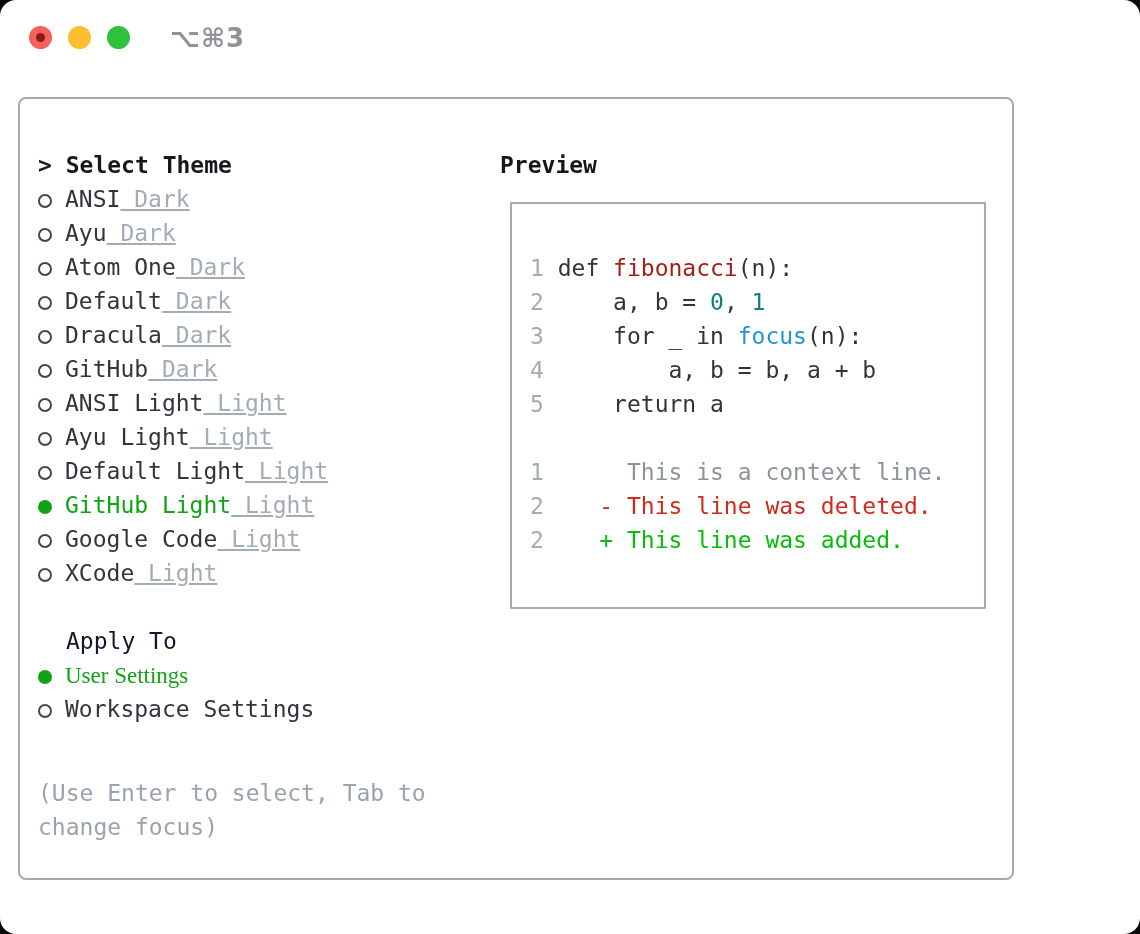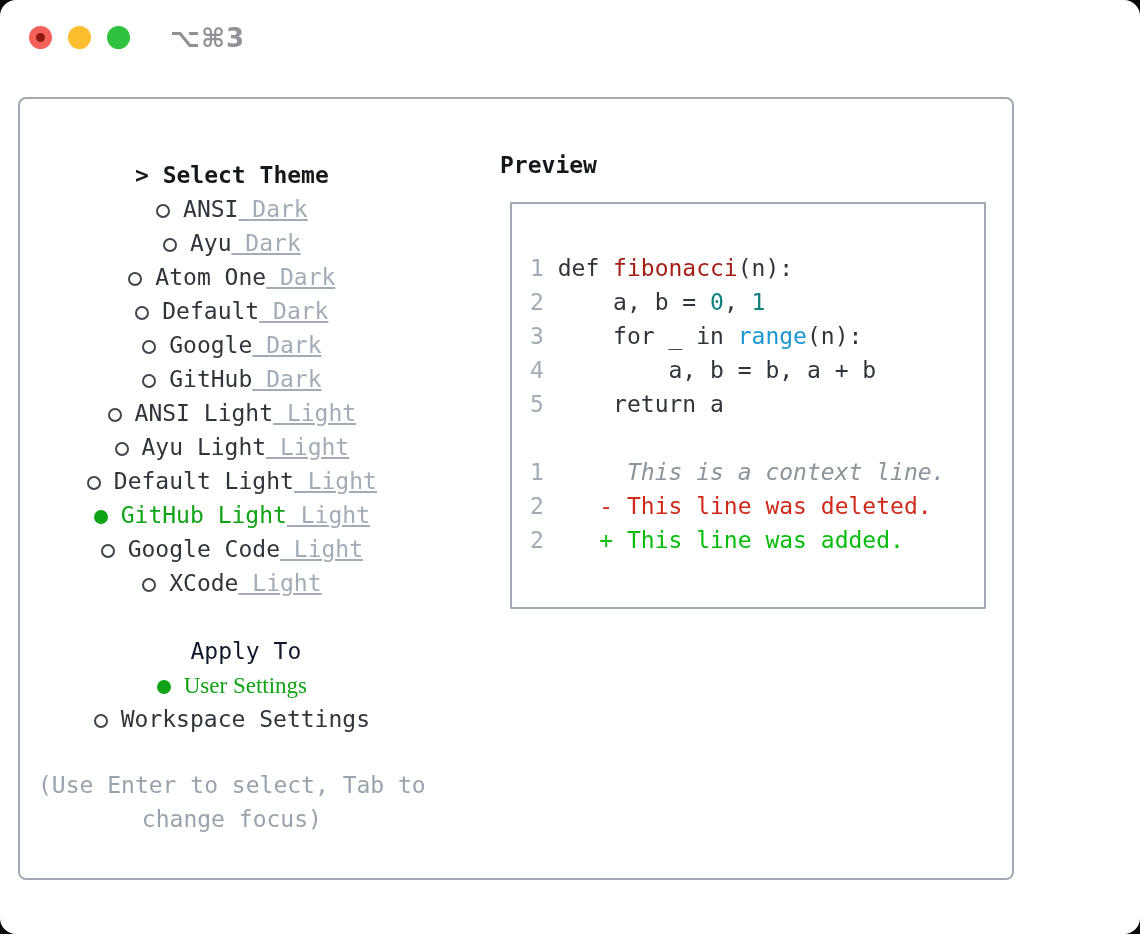--- a/index.html
+++ b/index.html
@@ -33,52 +33,52 @@
     font-size:26px;font-weight:600;color:#8f9296;letter-spacing:1px;
   }
   
   .main-box{
     position:absolute;left:18px;top:97px;width:996px;height:783px;
     box-sizing:border-box;border:2px solid var(--border-gray);
     border-radius:8px;background:#fff;
   }
   .row{height:34px;line-height:34px;white-space:pre;font-size:23px;color:var(--text-dark);}
   
-  .left-col{position:absolute;left:18px;top:59px;text-align:center;}
+  .left-col{position:absolute;left:18px;top:49px;}
   .panel-title{font-weight:bold;color:#14181c;}
   .radio{
     display:inline-block;width:14px;height:14px;border-radius:50%;
     box-sizing:border-box;border:2.5px solid #3f464d;margin-right:13px;
     vertical-align:-1px;
   }
   .radio.sel{border:0;background:var(--accent-green);}
   .theme-name{color:var(--text-dark);}
   .theme-name.sel{color:var(--accent-green);}
   .theme-variant{color:var(--muted);text-decoration:underline;}
   .apply-section{margin-top:34px;}
   .apply-title{padding-left:28px;color:#0f172a;}
   .opt-label{color:var(--text-dark);}
   .opt-label.sel{color:var(--accent-green);font-family:Liberation Serif, serif;}
-  .hint{margin-top:32px;}
+  .hint{margin-top:50px;}
   .hint .row{color:var(--hint-gray);}
   
   .preview-col{position:absolute;left:480px;top:49px;width:500px;}
   .preview-title{font-weight:bold;color:#14181c;}
   .preview-box{
     margin-top:20px;margin-left:10px;width:476px;height:407px;
     box-sizing:border-box;border:2px solid var(--border-gray);
     border-radius:1px;background:#fff;
     padding:47px 0 0 18px;overflow:hidden;
   }
   .seg-lineno{color:var(--muted);}
   .seg-code{color:var(--text-dark);}
   .seg-function{color:var(--function-red);margin-top:24px;}
   .seg-number{color:var(--number-teal);}
   .seg-builtin{color:var(--builtin-blue);}
-  .seg-context{color:var(--context-gray);font-style:italic;}
+  .seg-context{color:var(--context-gray);}
   .seg-deleted{color:var(--deleted-red);}
   .seg-added{color:var(--added-green);}
 </style>
 </head>
 <body>
 
 <div class="window">
 
   <div class="titlebar">
     <span class="tl tl-red"></span>
@@ -90,21 +90,21 @@
   <div class="main-box">
 
     <div class="left-col">
       <div class="row panel-title"><span>&gt; </span><span>Select Theme</span></div>
 
       <div id="theme-list">
           <div class="row"><span class="radio"></span><span class="theme-name">ANSI</span><span class="theme-variant"> Dark</span></div>
           <div class="row"><span class="radio"></span><span class="theme-name">Ayu</span><span class="theme-variant"> Dark</span></div>
           <div class="row"><span class="radio"></span><span class="theme-name">Atom One</span><span class="theme-variant"> Dark</span></div>
           <div class="row"><span class="radio"></span><span class="theme-name">Default</span><span class="theme-variant"> Dark</span></div>
-          <div class="row"><span class="radio"></span><span class="theme-name">Google</span><span class="theme-variant"> Dark</span></div>
+          <div class="row"><span class="radio"></span><span class="theme-name">Dracula</span><span class="theme-variant"> Dark</span></div>
           <div class="row"><span class="radio"></span><span class="theme-name">GitHub</span><span class="theme-variant"> Dark</span></div>
           <div class="row"><span class="radio"></span><span class="theme-name">ANSI Light</span><span class="theme-variant"> Light</span></div>
           <div class="row"><span class="radio"></span><span class="theme-name">Ayu Light</span><span class="theme-variant"> Light</span></div>
           <div class="row"><span class="radio"></span><span class="theme-name">Default Light</span><span class="theme-variant"> Light</span></div>
           <div class="row"><span class="radio sel"></span><span class="theme-name sel">GitHub Light</span><span class="theme-variant"> Light</span></div>
           <div class="row"><span class="radio"></span><span class="theme-name">Google Code</span><span class="theme-variant"> Light</span></div>
           <div class="row"><span class="radio"></span><span class="theme-name">XCode</span><span class="theme-variant"> Light</span></div>
         </div>
 
       <div class="apply-section">
@@ -119,21 +119,21 @@
         <div class="row">(Use Enter to select, Tab to</div>
         <div class="row">change focus)</div>
       </div>
     </div>
 
     <div class="preview-col">
       <div class="row preview-title">Preview</div>
       <div class="preview-box" id="code-block">
           <div class="row"><span class="seg-lineno">1 </span><span class="seg-code">def </span><span class="seg-function">fibonacci</span><span class="seg-code">(n):</span></div>
           <div class="row"><span class="seg-lineno">2 </span><span class="seg-code">    a, b = </span><span class="seg-number">0</span><span class="seg-code">, </span><span class="seg-number">1</span></div>
-          <div class="row"><span class="seg-lineno">3 </span><span class="seg-code">    for _ in </span><span class="seg-builtin">range</span><span class="seg-code">(n):</span></div>
+          <div class="row"><span class="seg-lineno">3 </span><span class="seg-code">    for _ in </span><span class="seg-builtin">focus</span><span class="seg-code">(n):</span></div>
           <div class="row"><span class="seg-lineno">4 </span><span class="seg-code">        a, b = b, a + b</span></div>
           <div class="row"><span class="seg-lineno">5 </span><span class="seg-code">    return a</span></div>
           <div class="row"></div>
           <div class="row"><span class="seg-lineno">1</span><span class="seg-context">      This is a context line.</span></div>
           <div class="row"><span class="seg-lineno">2</span><span class="seg-code">    </span><span class="seg-deleted">- This line was deleted.</span></div>
           <div class="row"><span class="seg-lineno">2</span><span class="seg-code">    </span><span class="seg-added">+ This line was added.</span></div>
         </div>
     </div>
 
   </div>

